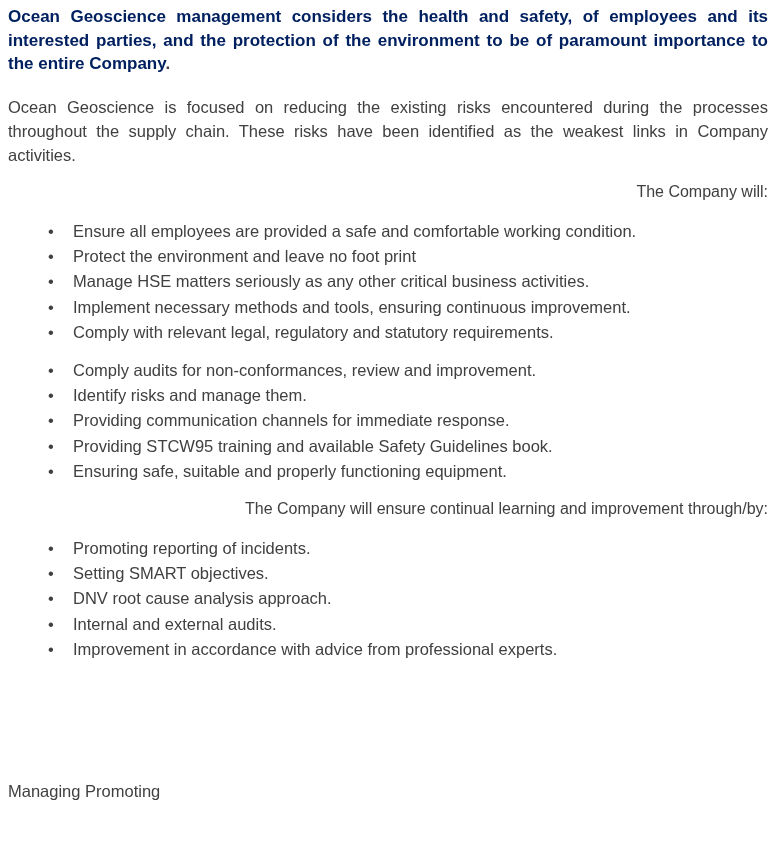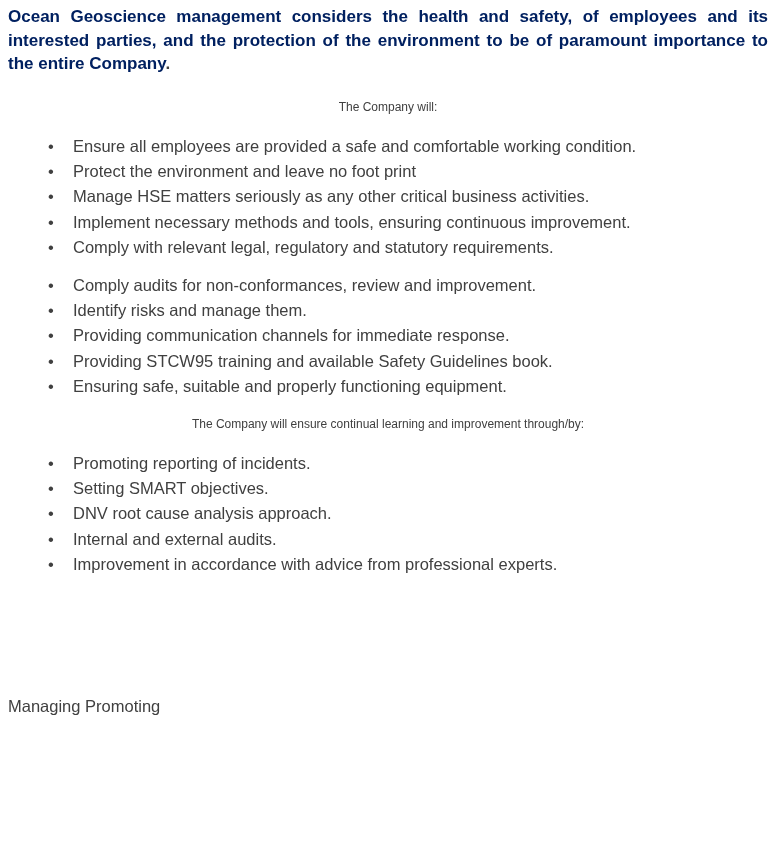--- a/index.html
+++ b/index.html
@@ -33,23 +33,23 @@
     color:var(--body_text_color);
   }
   .body-par{
     margin:0 0 13px 0;
     font-size:16.5px;
     line-height:24px;
     text-align:justify;
   }
   .lead{
     margin:0 0 15px 0;
-    font-size:12px;
+    font-size:16px;
     line-height:24px;
-    text-align:center;
+    text-align:right;
   }
   ul.bullets{
     list-style:none;
     margin:0 0 12px 0;
     padding:0 0 0 40px;
   }
   ul.bullets li{
     display:flex;
     align-items:flex-start;
     font-size:16.5px;
@@ -69,20 +69,21 @@
     line-height:24px;
   }
 </style>
 </head>
 <body>
 
 <div class="page">
 
   <p class="heading"><span>Ocean Geoscience management considers the health and safety, of employees and its interested parties, and the protection of the environment to be of paramount importance to the entire Company</span><span class="period">.</span></p>
 
+  <p class="body-par">Ocean Geoscience is focused on reducing the existing risks encountered during the processes throughout the supply chain. These risks have been identified as the weakest links in Company activities.</p>
 
   <p class="lead">The Company will:</p>
   <ul class="bullets">
     <li>
         <span class="blt">•</span>
         <span class="blt-text">Ensure all employees are provided a safe and comfortable working condition.</span>
       </li>
     <li>
         <span class="blt">•</span>
         <span class="blt-text">Protect the environment and leave no foot print</span>

